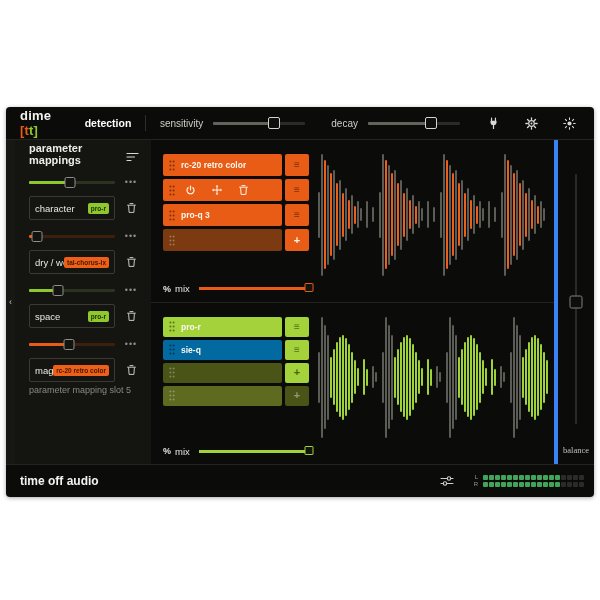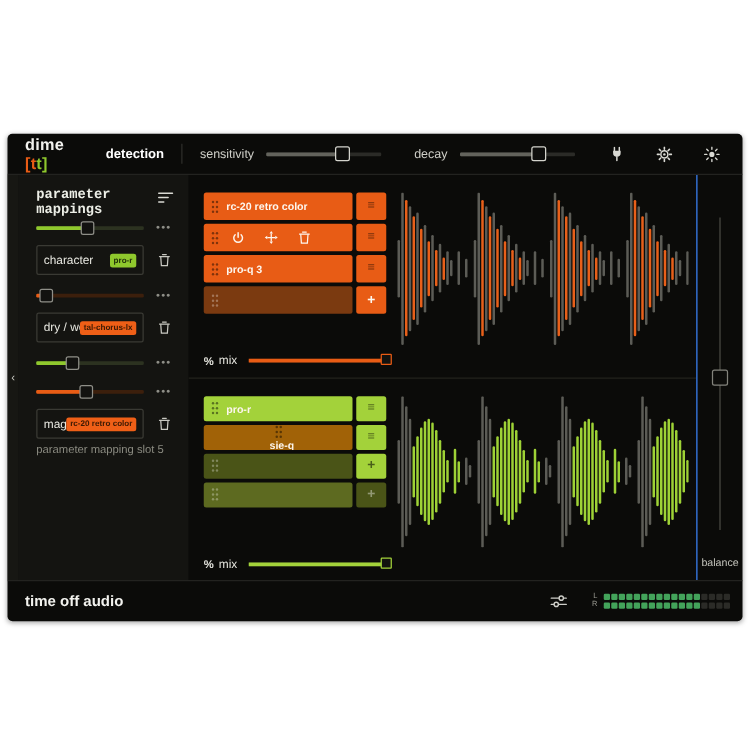--- a/index.html
+++ b/index.html
@@ -20,21 +20,21 @@
   .ttrack .tknob{position:absolute;top:-5px;width:10px;height:10px;background:#0e0e0c;border:1.4px solid #d4d4cd;
                  border-radius:2px;transform:translateX(-50%);}
   #tb-icons{margin-left:auto;display:flex;align-items:center;gap:24px;padding-right:4px;}
   .tbicon{width:14px;height:14px;display:flex;align-items:center;justify-content:center;cursor:pointer;}
   
   #body{flex:1;display:flex;min-height:0;}
   #collapse{width:9px;background:#171713;display:flex;align-items:center;justify-content:center;flex:0 0 auto;}
   #collapse .chev{color:#c9c9c2;font-size:9px;line-height:1;cursor:pointer;}
   
   #sidebar{width:136px;background:#141411;padding:10px 12px 8px 14px;display:flex;flex-direction:column;flex:0 0 auto;box-sizing:border-box;}
-  #sb-head{display:flex;align-items:flex-start;justify-content:space-between;height:16px;font-family:Liberation Mono, monospace;}
+  #sb-head{display:flex;align-items:flex-end;justify-content:space-between;height:16px;}
   #sb-title{font-size:11px;font-weight:bold;color:#eceee6;}
   .map-slider-row{display:flex;align-items:center;height:14px;margin-top:9px;}
   .mtrack{flex:1;height:3px;position:relative;border-radius:1px;margin-right:8px;}
   .mtrack.green{background:#2c3220;} .mtrack.orange{background:#3c1f0c;}
   .mfill{position:absolute;left:0;top:0;height:100%;border-radius:1px;}
   .mfill.green{background:#8fc82d;} .mfill.orange{background:#e85c15;}
   .mknob{position:absolute;top:-4px;width:9px;height:9px;background:#121210;border:1.2px solid #8f8f88;
          border-radius:2px;transform:translateX(-50%);}
   .dots-btn{width:16px;text-align:center;color:#8f8f88;font-size:9px;letter-spacing:1px;cursor:pointer;line-height:1;}
   .param-row{display:flex;align-items:center;height:24px;margin-top:7px;}
@@ -73,21 +73,21 @@
   .wbar{width:2px;margin-right:1px;border-radius:1px;flex:0 0 auto;}
   .wgap{width:4px;flex:0 0 auto;}
   .mix-row{display:flex;align-items:center;width:146px;height:14px;margin-top:6px;flex:0 0 auto;}
   .mix-pct{font-size:9px;font-weight:bold;color:#e6e6df;width:12px;}
   .mix-lbl{font-size:9.5px;color:#e6e6df;margin-right:9px;}
   .mixtrack{flex:1;height:3px;position:relative;border-radius:1px;}
   .mixtrack.orange{background:#3c1f0c;} .mixtrack.green{background:#2c3220;}
   .mixfill{position:absolute;left:0;top:0;height:100%;}
   .mixknob{position:absolute;top:-4px;width:9px;height:9px;background:#12120f;transform:translateX(-50%);border-radius:1px;box-sizing:border-box;}
   
-  #balance-panel{width:36px;border-left:1px solid #3b82f6;position:relative;flex:0 0 auto;}
+  #balance-panel{width:36px;border-left:4px solid #3b82f6;position:relative;flex:0 0 auto;font-family:Liberation Serif, serif;}
   #bal-track{position:absolute;left:50%;top:34px;bottom:40px;width:1px;background:#4a4a44;transform:translateX(-.5px);}
   #bal-knob{position:absolute;left:50%;top:50%;width:11px;height:11px;background:#0d0d0b;border:1.2px solid #83837c;
             border-radius:2px;transform:translate(-50%,-50%);cursor:pointer;}
   #bal-label{position:absolute;bottom:9px;width:100%;text-align:center;font-size:8.5px;color:#c2c2ba;}
   
   #footer{height:32px;border-top:1px solid #232320;display:flex;align-items:center;padding:0 10px 0 14px;flex:0 0 auto;}
   #brand{font-size:12px;font-weight:bold;color:#f2f2ee;}
   #footer-right{margin-left:auto;display:flex;align-items:center;}
   #mixer-btn{margin-right:20px;cursor:pointer;display:flex;}
   #meter{display:flex;align-items:center;}
@@ -203,20 +203,33 @@
               </svg>
             </span>
           </div>
           <div class="map-slider-row">
             <div class="mtrack green">
       <div class="mfill green" style="width:34%"></div>
       <div class="mknob" style="left:34%"></div>
             </div>
     <span class="dots-btn">•••</span>
           </div>
+          <div class="param-row">
+            <div class="param-box">
+      <span class="param-name">space</span>
+      <span class="badge green">pro-r</span>
+            </div>
+    <span class="trash-btn">
+              <svg width="11" height="12" viewBox="0 0 11 12">
+                <path d="M1.6 3.2h7.8" stroke="#c9c9c2" stroke-width="1" stroke-linecap="round"></path>
+                <path d="M4 1.6h3" stroke="#c9c9c2" stroke-width="1" stroke-linecap="round"></path>
+                <path d="M2.6 3.4l.5 7h4.8l.5-7" fill="none" stroke="#c9c9c2" stroke-width="1"></path>
+              </svg>
+            </span>
+          </div>
           <div class="map-slider-row">
             <div class="mtrack orange">
       <div class="mfill orange" style="width:46%"></div>
       <div class="mknob" style="left:46%"></div>
             </div>
     <span class="dots-btn">•••</span>
           </div>
           <div class="param-row">
             <div class="param-box">
       <span class="param-name">magnitude</span>
@@ -449,21 +462,21 @@
                       </g>
                     </svg>
                   </span>
                   <span class="mod-label">pro-r</span>
                 </div>
                 <div class="mod-action" style="background: rgb(163, 210, 58);">
                   <span class="menu-glyph">≡</span>
                 </div>
               </div>
               <div class="mod-row" style="height: 20px;">
-                <div class="mod-main" style="background: #a16207; flex-direction: column;">
+                <div class="mod-main" style="background: #0369a1;">
                   <span style="display:flex">
                     <svg width="6" height="11" viewBox="0 0 6 11">
                       <g fill="rgba(0,0,0,0.45)">
                         <circle cx="1.4" cy="1.6" r="1"></circle>
                         <circle cx="4.6" cy="1.6" r="1"></circle>
                         <circle cx="1.4" cy="5.5" r="1"></circle>
                         <circle cx="4.6" cy="5.5" r="1"></circle>
                         <circle cx="1.4" cy="9.4" r="1"></circle>
                         <circle cx="4.6" cy="9.4" r="1"></circle>
                       </g>

